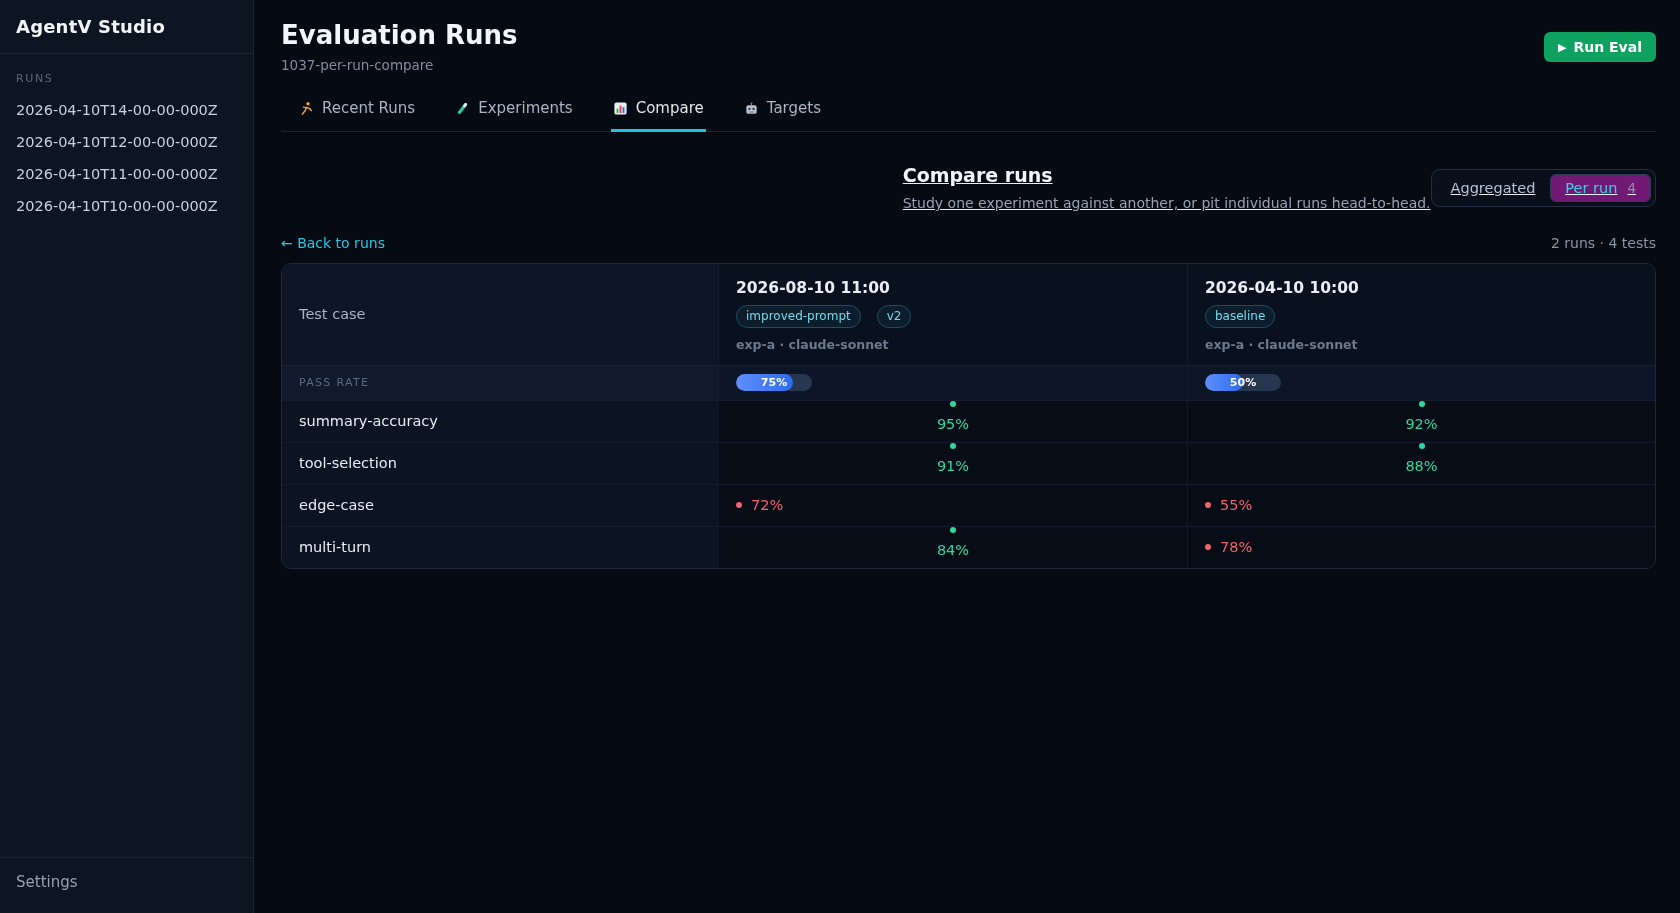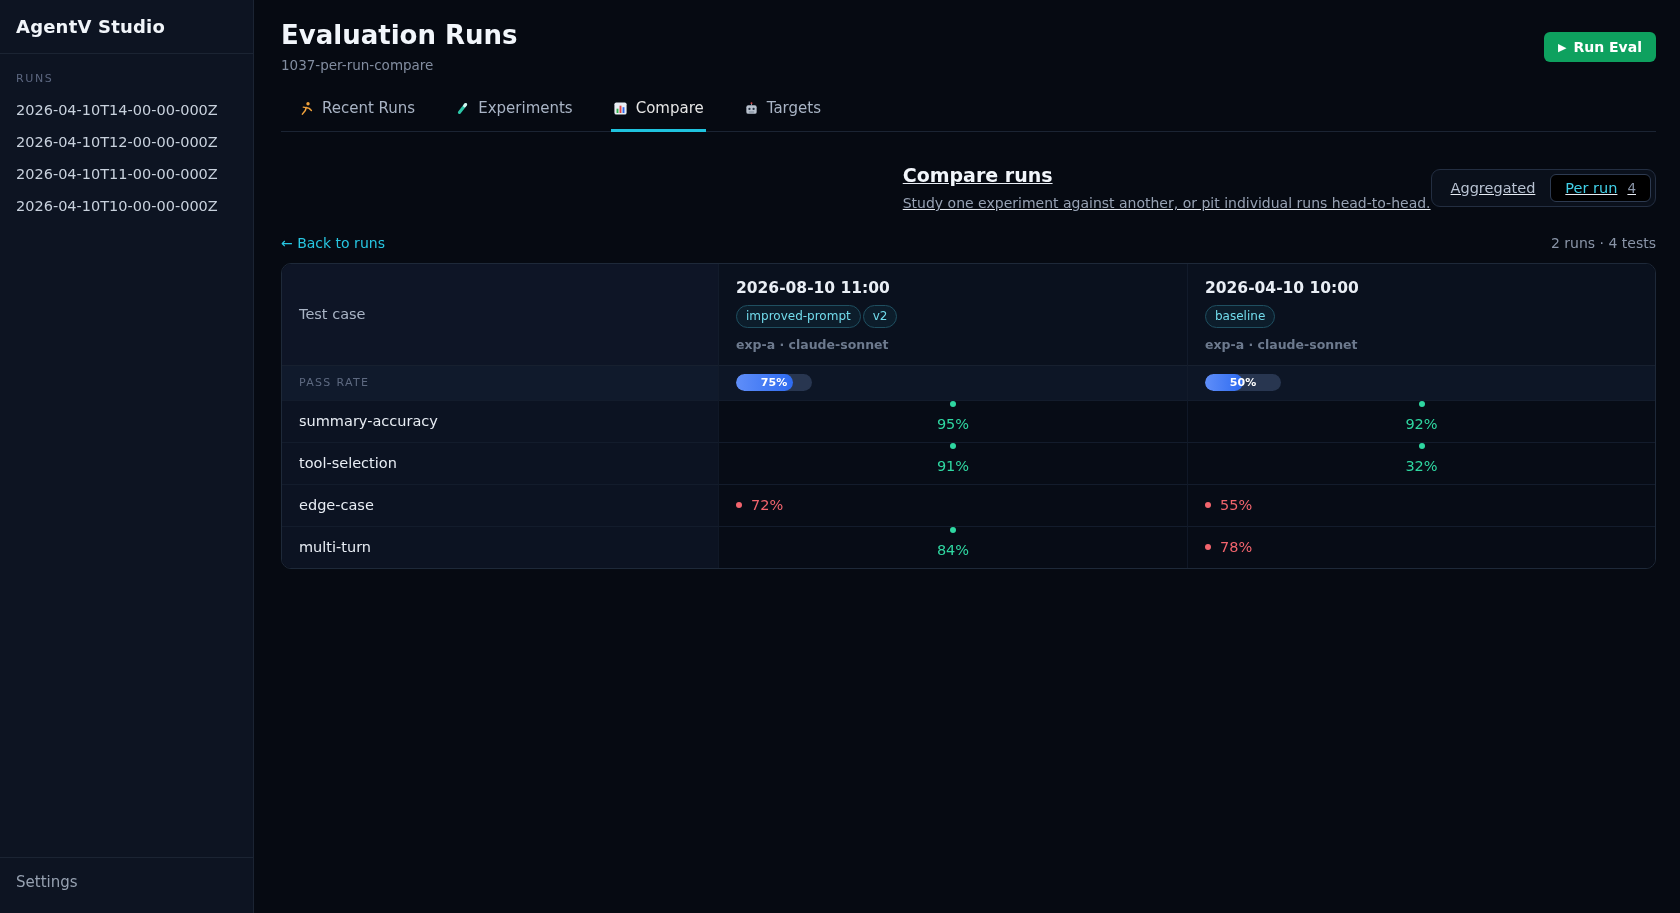--- a/index.html
+++ b/index.html
@@ -39,35 +39,35 @@
   .tab-icon { width:15px; height:15px; display:inline-block; flex-shrink:0; }
   .tab-icon svg { width:100%; height:100%; display:block; }
 
   .compare-head { display:flex; justify-content:flex-end; align-items:center; margin-top:32px;text-decoration:underline; }
   .compare-title { margin:0 0 9px; font-size:19px; font-weight:bold; color:#f2f6fb; }
   .compare-desc { margin:0; font-size:14px; color:#97a2b4; }
   .toggle { display:flex; align-items:center; background:#0a101b; border:1px solid #232e41;
             border-radius:9px; padding:4px; }
   .toggle-opt { padding:5px 14px; font-size:14.5px; color:#b8c2d2; border-radius:6px;
                 border:1px solid transparent; display:flex; align-items:center; gap:10px; cursor:pointer; }
-  .toggle-opt.active { background:#000000; border-color:#2d3a50; color:#41d0e7; }
+  .toggle-opt.active { background:#701a75; border-color:#2d3a50; color:#41d0e7; }
   .toggle-count { color:#8a95a8; font-size:13.5px; }
 
   .sub-row { display:flex; justify-content:space-between; align-items:center; margin-top:24px; }
   .back-link { color:#27c6e1; font-size:14px; text-decoration:none; cursor:pointer; }
   .meta { color:#8a95a8; font-size:14px; }
 
   
   .table { margin-top:12px; border:1px solid #1e2939; border-radius:10px; overflow:hidden;
            display:grid; grid-template-columns:436px 469px 1fr; }
   .th-corner { background:#0e1526; color:#a9b4c5; font-size:14.5px; display:flex; align-items:center;
                padding:0 17px; }
   .th-run { background:#0a111e; padding:15px 17px 13px; border-left:1px solid #121b2b; }
   .ts { color:#e9eef5; font-size:15.5px; font-weight:600; }
-  .badges { margin-top:8px; display:flex; gap:2px; }
+  .badges { margin-top:8px; display:flex; gap:16px; }
   .badge { font-size:12px; color:#72dcec; border:1px solid #1f4f60; background:rgba(37,197,224,0.07);
            border-radius:999px; padding:2px 9px; line-height:1.4; }
   .model { margin-top:9px; color:#6d7a8e; font-size:12.5px; font-weight:bold; }
 
   .pr-label { background:#101a2c; color:#5d6980; font-size:11px; letter-spacing:1.3px; height:35px;
               display:flex; align-items:center; padding:0 17px; border-top:1px solid #17202f; }
   .pr-cell { background:#0d1626; height:35px; display:flex; align-items:center; padding:0 17px;
              border-top:1px solid #17202f; border-left:1px solid #121b2b; }
   .bar { position:relative; width:76px; height:17px; border-radius:9px; background:#283650; overflow:hidden; }
   .bar-fill { position:absolute; left:0; top:0; bottom:0; border-radius:9px;
@@ -229,21 +229,21 @@
         <span>92%</span>
       </div>
 
       <div class="test-name">tool-selection</div>
       <div class="val pass">
         <span class="dot"></span>
         <span>91%</span>
       </div>
       <div class="val pass">
         <span class="dot"></span>
-        <span>32%</span>
+        <span>88%</span>
       </div>
 
       <div class="test-name">edge-case</div>
       <div class="val fail">
         <span class="dot"></span>
         <span>72%</span>
       </div>
       <div class="val fail">
         <span class="dot"></span>
         <span>55%</span>

